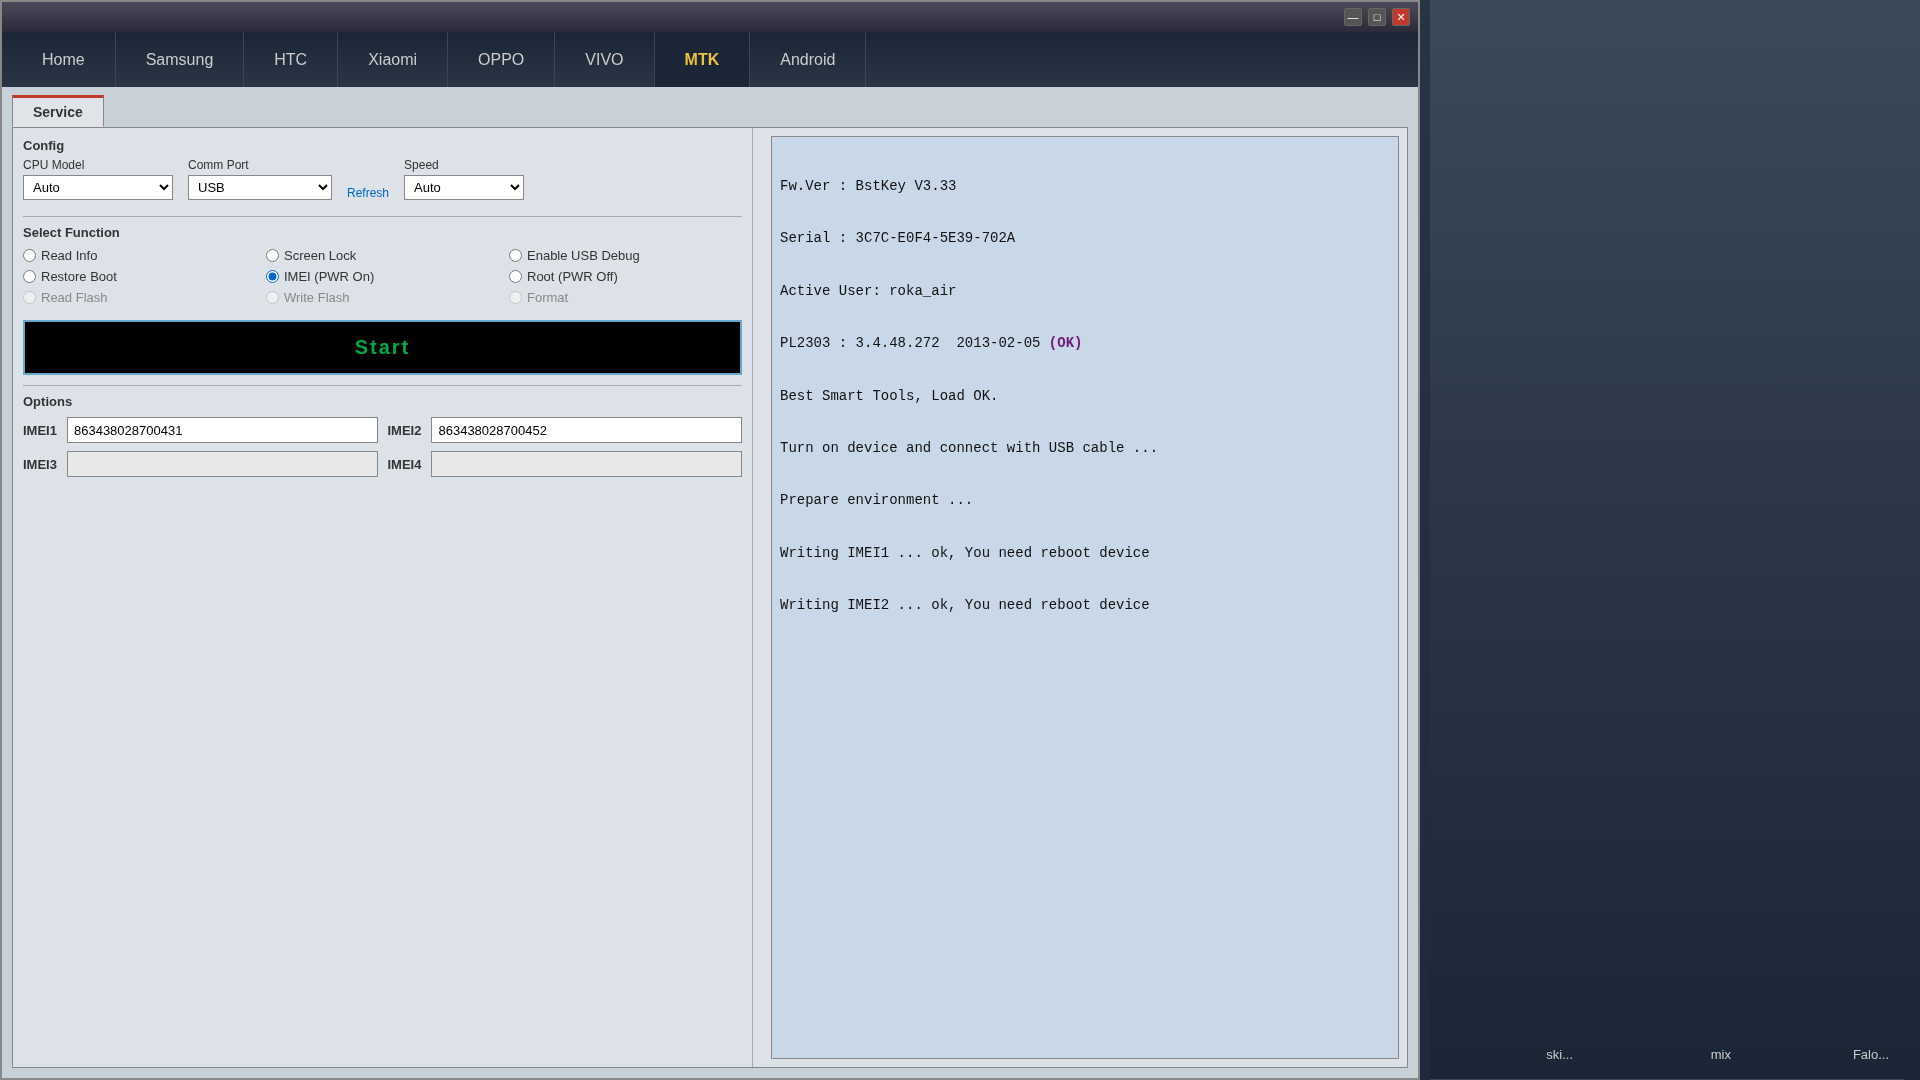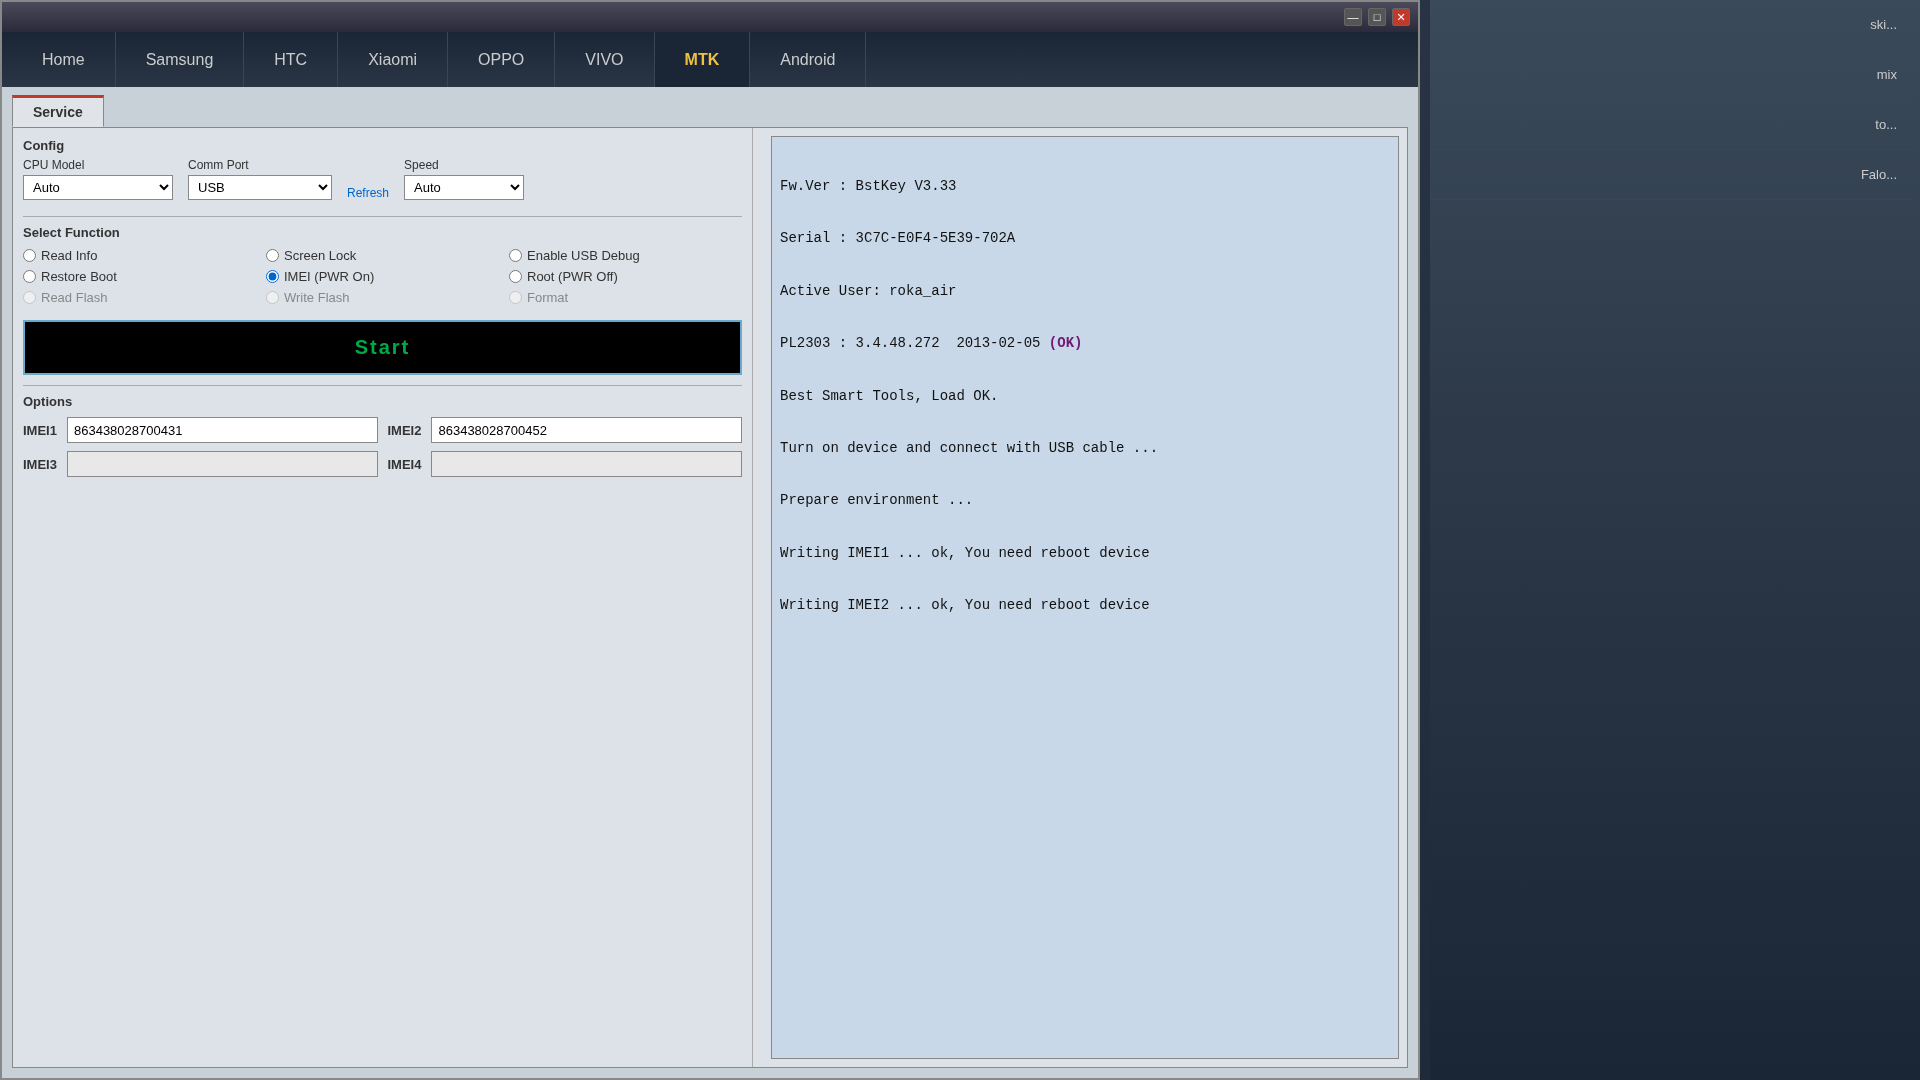--- a/index.html
+++ b/index.html
@@ -324,23 +324,23 @@
     .console-ok { color: #701a75; font-weight: bold; }
 
     .desktop-taskbar-right {
       position: absolute;
       right: 0;
       top: 0;
       width: 490px;
       height: 1080px;
       background: linear-gradient(to bottom, #3a4a5a 0%, #2a3545 50%, #1a2535 100%);
       display: flex;
-      flex-direction: column;
+      flex-direction: row;
       align-items: flex-end;
-      padding-right: 8px;
+      padding-right: 16px;
     }
 
     .taskbar-item {
       width: 100%;
       height: 50px;
       border-bottom: 1px solid #3a4555;
       display: flex;
       align-items: center;
       justify-content: flex-end;
       padding: 0 15px;
@@ -353,23 +353,20 @@
 <body>
 
 <div class="desktop-bg"></div>
 
 <div class="desktop-taskbar-right">
   <div class="taskbar-item">
     <span>ski...</span>
   </div>
   <div class="taskbar-item">
     <span>mix</span>
-  </div>
-  <div class="taskbar-item">
-    <span>to...</span>
   </div>
   <div class="taskbar-item">
     <span>Falo...</span>
   </div>
 </div>
 
 <div class="app-window">
 
   <div class="title-bar">
     <div class="title-bar-btn minimize">

